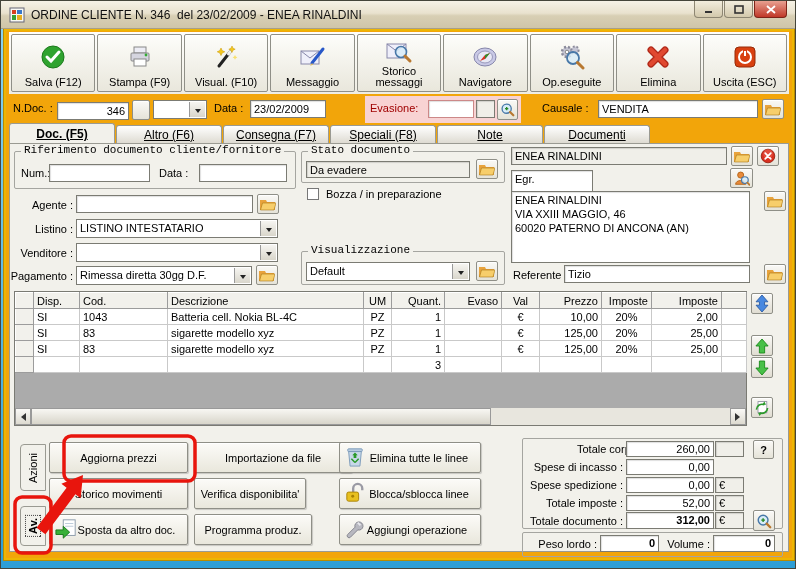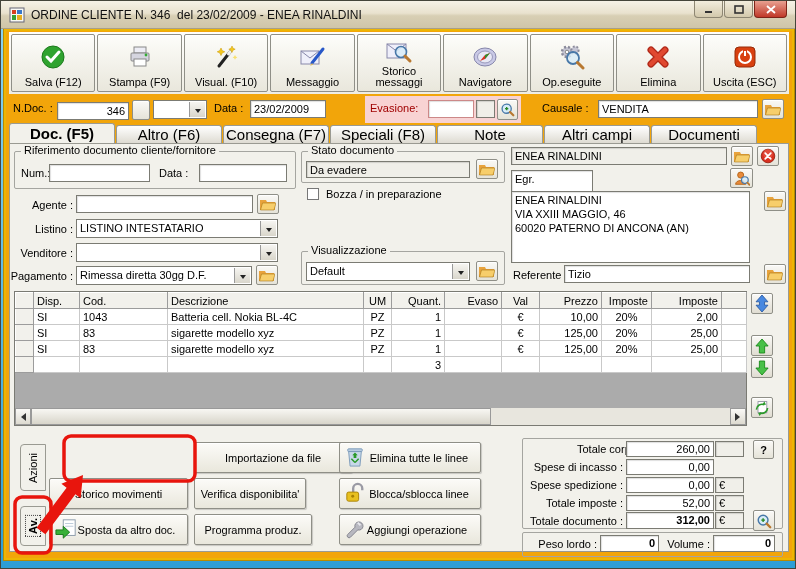--- a/index.html
+++ b/index.html
@@ -33,25 +33,25 @@
   .ib{position:absolute;width:22px;height:20px;background:linear-gradient(180deg,#FAF9F6,#E5E3D8);
     border:1px solid #8F8F87;border-radius:2px;display:flex;align-items:center;justify-content:center;
     box-shadow:inset 0 1px 0 #fff;}
   .dd{position:absolute;background:#fff;border:1px solid #7B7B73;height:19px;font-size:11px;
     padding:2px 25px 1px 3px;white-space:nowrap;overflow:hidden;color:#000;}
   .dd::before{content:"";position:absolute;right:1px;top:1px;bottom:1px;width:15px;
     background:linear-gradient(180deg,#F6F5F1,#D9D6CB);border-left:1px solid #999;}
   .dd::after{content:"";position:absolute;right:5px;top:8px;width:0;height:0;
     border:3px solid transparent;border-top:4px solid #222;}
   .fieldset{position:absolute;border:1px solid #A5A5A0;border-radius:2px;}
-  .legend{position:absolute;top:-8px;left:6px;background:#F2F1EB;padding:0 3px;font-size:11px;white-space:nowrap;}
+  .legend{position:absolute;top:-8px;left:6px;background:#F2F1EB;padding:0 3px;font-size:11px;white-space:nowrap;font-family:Liberation Mono, monospace;}
   .tabs{position:absolute;left:8px;top:122px;height:20px;display:flex;}
   .tab{width:106px;height:18px;margin-top:2px;background:linear-gradient(180deg,#FFFFFF,#DEDBD2);
     border:1px solid #9a9a92;border-bottom:none;border-radius:3px 3px 0 0;
-    font-size:15px;display:flex;align-items:center;justify-content:center;margin-right:1px;}
+    font-size:12px;display:flex;align-items:center;justify-content:center;margin-right:1px;text-decoration:underline;}
   .tab.active{height:20px;margin-top:0;background:#F2F1EB;font-weight:bold;z-index:3;}
   .panel{position:absolute;left:8px;top:142px;width:780px;height:409px;background:#F2F1EB;
     border:1px solid #9a9a92;}
   .gridwrap{position:absolute;left:13px;top:290px;width:733px;height:135px;border:1px solid #7A7A73;background:#ABABAB;}
   table.grid{border-collapse:collapse;table-layout:fixed;width:731px;font-size:11px;}
   .grid td{height:16px;padding:0 3px;overflow:hidden;white-space:nowrap;}
   .gh{background:#F2F1EC;border-right:1px solid #9C9C9C;border-bottom:1px solid #9C9C9C;
       border-top:1px solid #fff;border-left:1px solid #fff;}
   .gc{background:#fff;border-right:1px solid #C9C9C9;border-bottom:1px solid #C9C9C9;margin-top:39px;}
   .r{text-align:right;} .c{text-align:center;}
@@ -234,21 +234,20 @@
         <path d="M2.5 5 h13.5 l-2 7 H0.5z" fill="#F7CE6B" stroke="#A87614" stroke-width="0.6"></path>
       </svg>
     </div>
 
   <div class="tabs">
     <div class="tab active">Doc. (F5)</div>
     <div class="tab">Altro (F6)</div>
     <div class="tab">Consegna (F7)</div>
     <div class="tab">Speciali (F8)</div>
     <div class="tab">Note</div>
-    <div class="tab">Altri campi</div>
     <div class="tab">Documenti</div>
   </div>
 
   <div class="panel"></div>
 
   <div class="fieldset" style="left:13px;top:150px;width:282px;height:38px;">
     <div class="legend">Riferimento documento cliente/fornitore</div>
   </div>
   <div class="lb" style="left:20px;top:164px;">Num.:</div>
   <div class="tb" style="left:48px;top:163px;width:101px;"></div>
@@ -471,20 +470,23 @@
       </svg>
   </div>
 
   <div class="vtab" style="top:443px;height:47px;">
     <span>Azioni</span>
   </div>
   <div class="vtab" style="top:505px;height:40px;font-weight:bold;">
     <span style="outline:1px dotted #444;padding:2px 1px;">Av.</span>
   </div>
 
+  <div class="abtn" style="left:48px;top:441px;width:139px;height:31px;">
+    <span>Aggiorna prezzi</span>
+  </div>
   <div class="abtn" style="left:193px;top:441px;width:158px;height:31px;">
     <span>Importazione da file</span>
   </div>
   <div class="abtn" style="left:338px;top:441px;width:142px;height:31px;">
     <span class="aicon">
       <svg width="20" height="22" viewBox="0 0 22 24">
           <rect x="3" y="3" width="16" height="3" rx="1" fill="#B8CCE0" stroke="#7898B8"></rect>
           <path d="M4 6 h14 l-1.6 16 h-10.8 z" fill="#C8D8E8" stroke="#7898B8"></path>
           <path d="M8 10 l3 -3 3 3 -1.5 0 0 3 -3 0 0 -3z" fill="#2A9A2A"></path>
           <path d="M7 14 l4 4 M15 14 l-4 4" stroke="#2A9A2A" stroke-width="1.6"></path>

